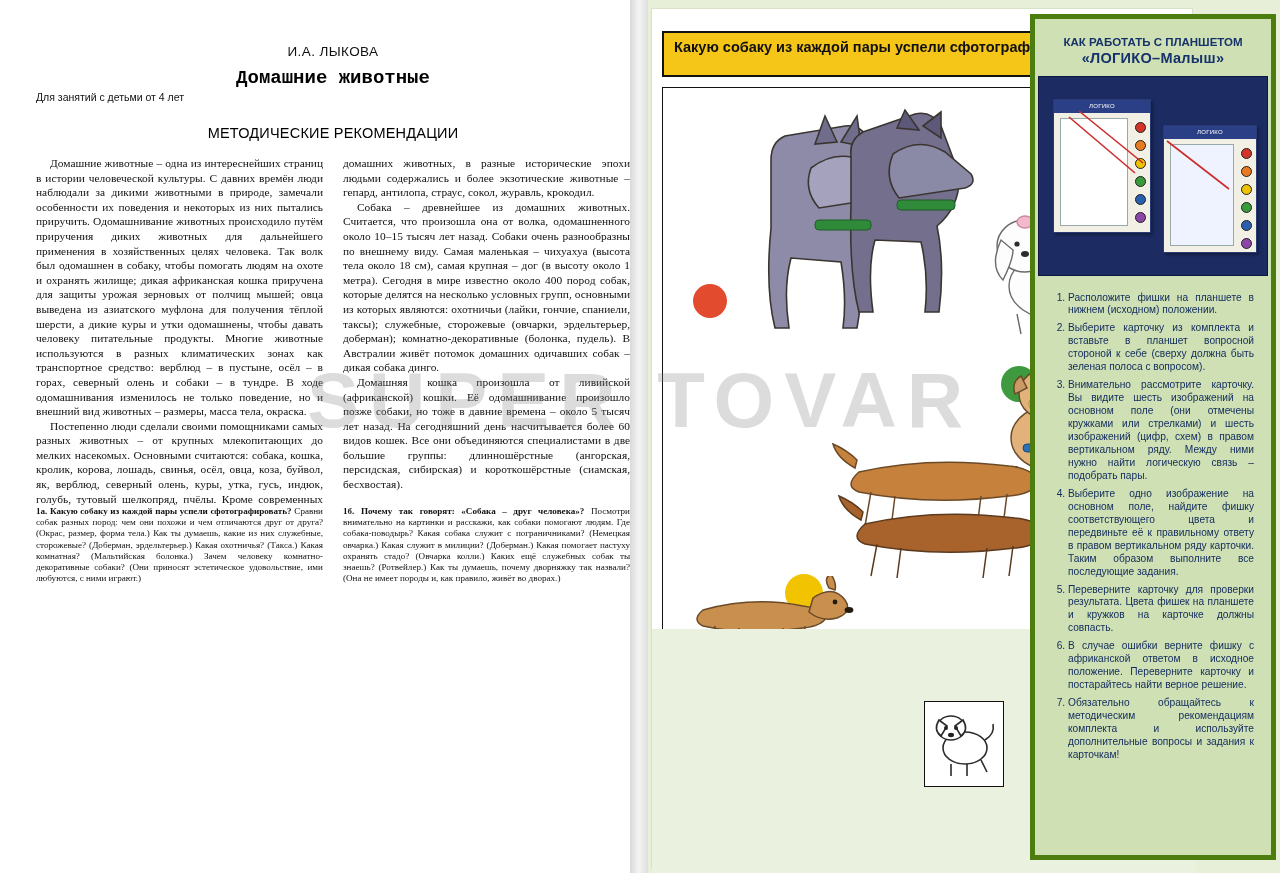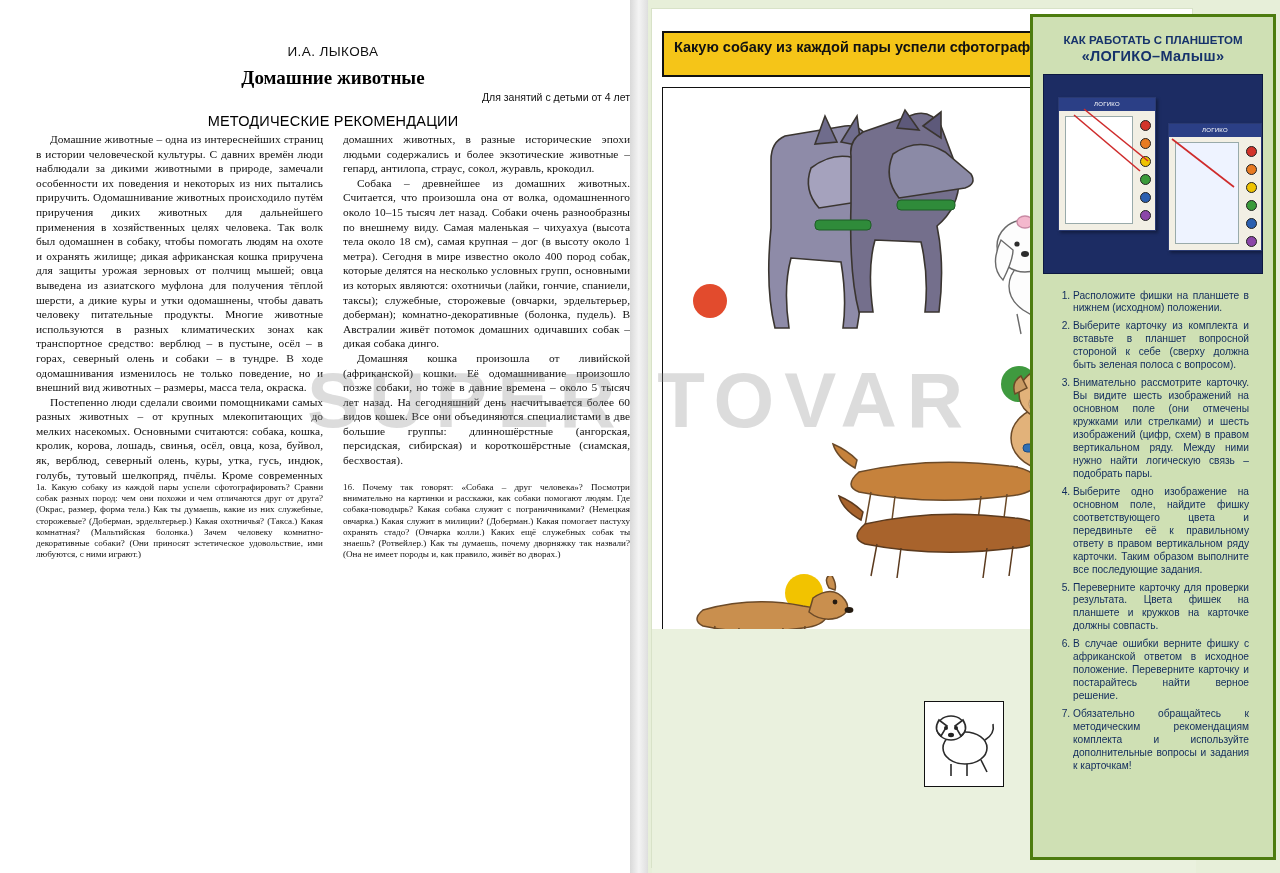--- a/index.html
+++ b/index.html
@@ -17,51 +17,51 @@
     position:absolute; left:14px; top:0; width:638px; height:873px;
     background:#ffffff;
     box-sizing:border-box;
     padding:26px 22px 10px 22px;
   }
   .author {
     text-align:center; font-family:"Liberation Sans", sans-serif;
     font-size:13.5px; letter-spacing:.4px; color:#111; margin:18px 0 8px 0;
   }
   .doc-title {
-    text-align:center; font-family:Liberation Serif, serif;
+    text-align:center; font-family:Liberation Mono, monospace;
     font-weight:bold; font-size:19px; color:#000; margin:0 0 2px 0;
   }
   .doc-sub {
-    text-align:right; font-family:"Liberation Sans", sans-serif;
-    font-size:10.5px; color:#111; margin:0 0 10px 0;
+    text-align:left; font-family:"Liberation Sans", sans-serif;
+    font-size:10.5px; color:#111; margin:0 0 22px 0;
   }
   .doc-sub2 {
     text-align:center; font-family:"Liberation Sans", sans-serif;
-    font-size:14.5px; color:#000; margin:0 0 3px 0; letter-spacing:.2px;
+    font-size:14.5px; color:#000; margin:0 0 15px 0; letter-spacing:.2px;
   }
   .cols {
     column-count:2; column-gap:20px;
     font-size:11.4px; line-height:1.28; text-align:justify; color:#111;
     hyphens:auto;
   }
   .cols p { margin:0 0 0 0; text-indent:14px; }
   .section-head {
     text-align:center; font-family:"Liberation Sans", sans-serif;
     font-weight:bold; font-size:13px; margin:14px 0 1px 0; color:#000;
   }
   .section-sub {
     text-align:center; font-family:"Liberation Sans", sans-serif;
     font-size:11px; margin:0 0 8px 0; color:#000;
   }
   .cards-cols {
     column-count:2; column-gap:20px;
     font-size:9.1px; line-height:1.22; text-align:justify; color:#111;
   }
   .cards-cols p { margin:0; }
-  .q-title { font-weight:normal; }
+  .q-title { font-weight:bold; }
 
   
   .spine {
     position:absolute; left:630px; top:0; width:22px; height:873px;
     background:linear-gradient(to right,#d9d9d9,#f4f4f4 40%,#e2e2e2 75%,#cfcfcf);
   }
 
   
   .right-page {
     position:absolute; left:648px; top:0; width:632px; height:873px;
@@ -91,22 +91,22 @@
     position:absolute; left:272px; top:692px; width:78px; height:84px;
     border:1.2px solid #111; background:#fff;
   }
 
   
   .dot { position:absolute; border-radius:50%; }
 
   
   .panel {
     position:absolute; left:1030px; top:14px; width:246px; height:846px;
-    background:#cfe0b4; border:3px solid #4d7c0f;
-    box-sizing:border-box; padding:10px 8px;
+    background:#cfe0b4; border:5px solid #4d7c0f;
+    box-sizing:border-box; padding:10px 1px;
   }
   .panel-title {
     text-align:center; font-family:"Liberation Sans", sans-serif;
     font-weight:bold; color:#16326b; font-size:11.5px; line-height:1.25;
     margin:6px 0 2px 0;
   }
   .panel-title .big { font-size:14.5px; letter-spacing:.3px; }
   .panel-img {
     margin:8px 2px 10px 2px; height:198px; background:#1c2c63;
     border:1px solid #0d1940; position:relative; overflow:hidden;

